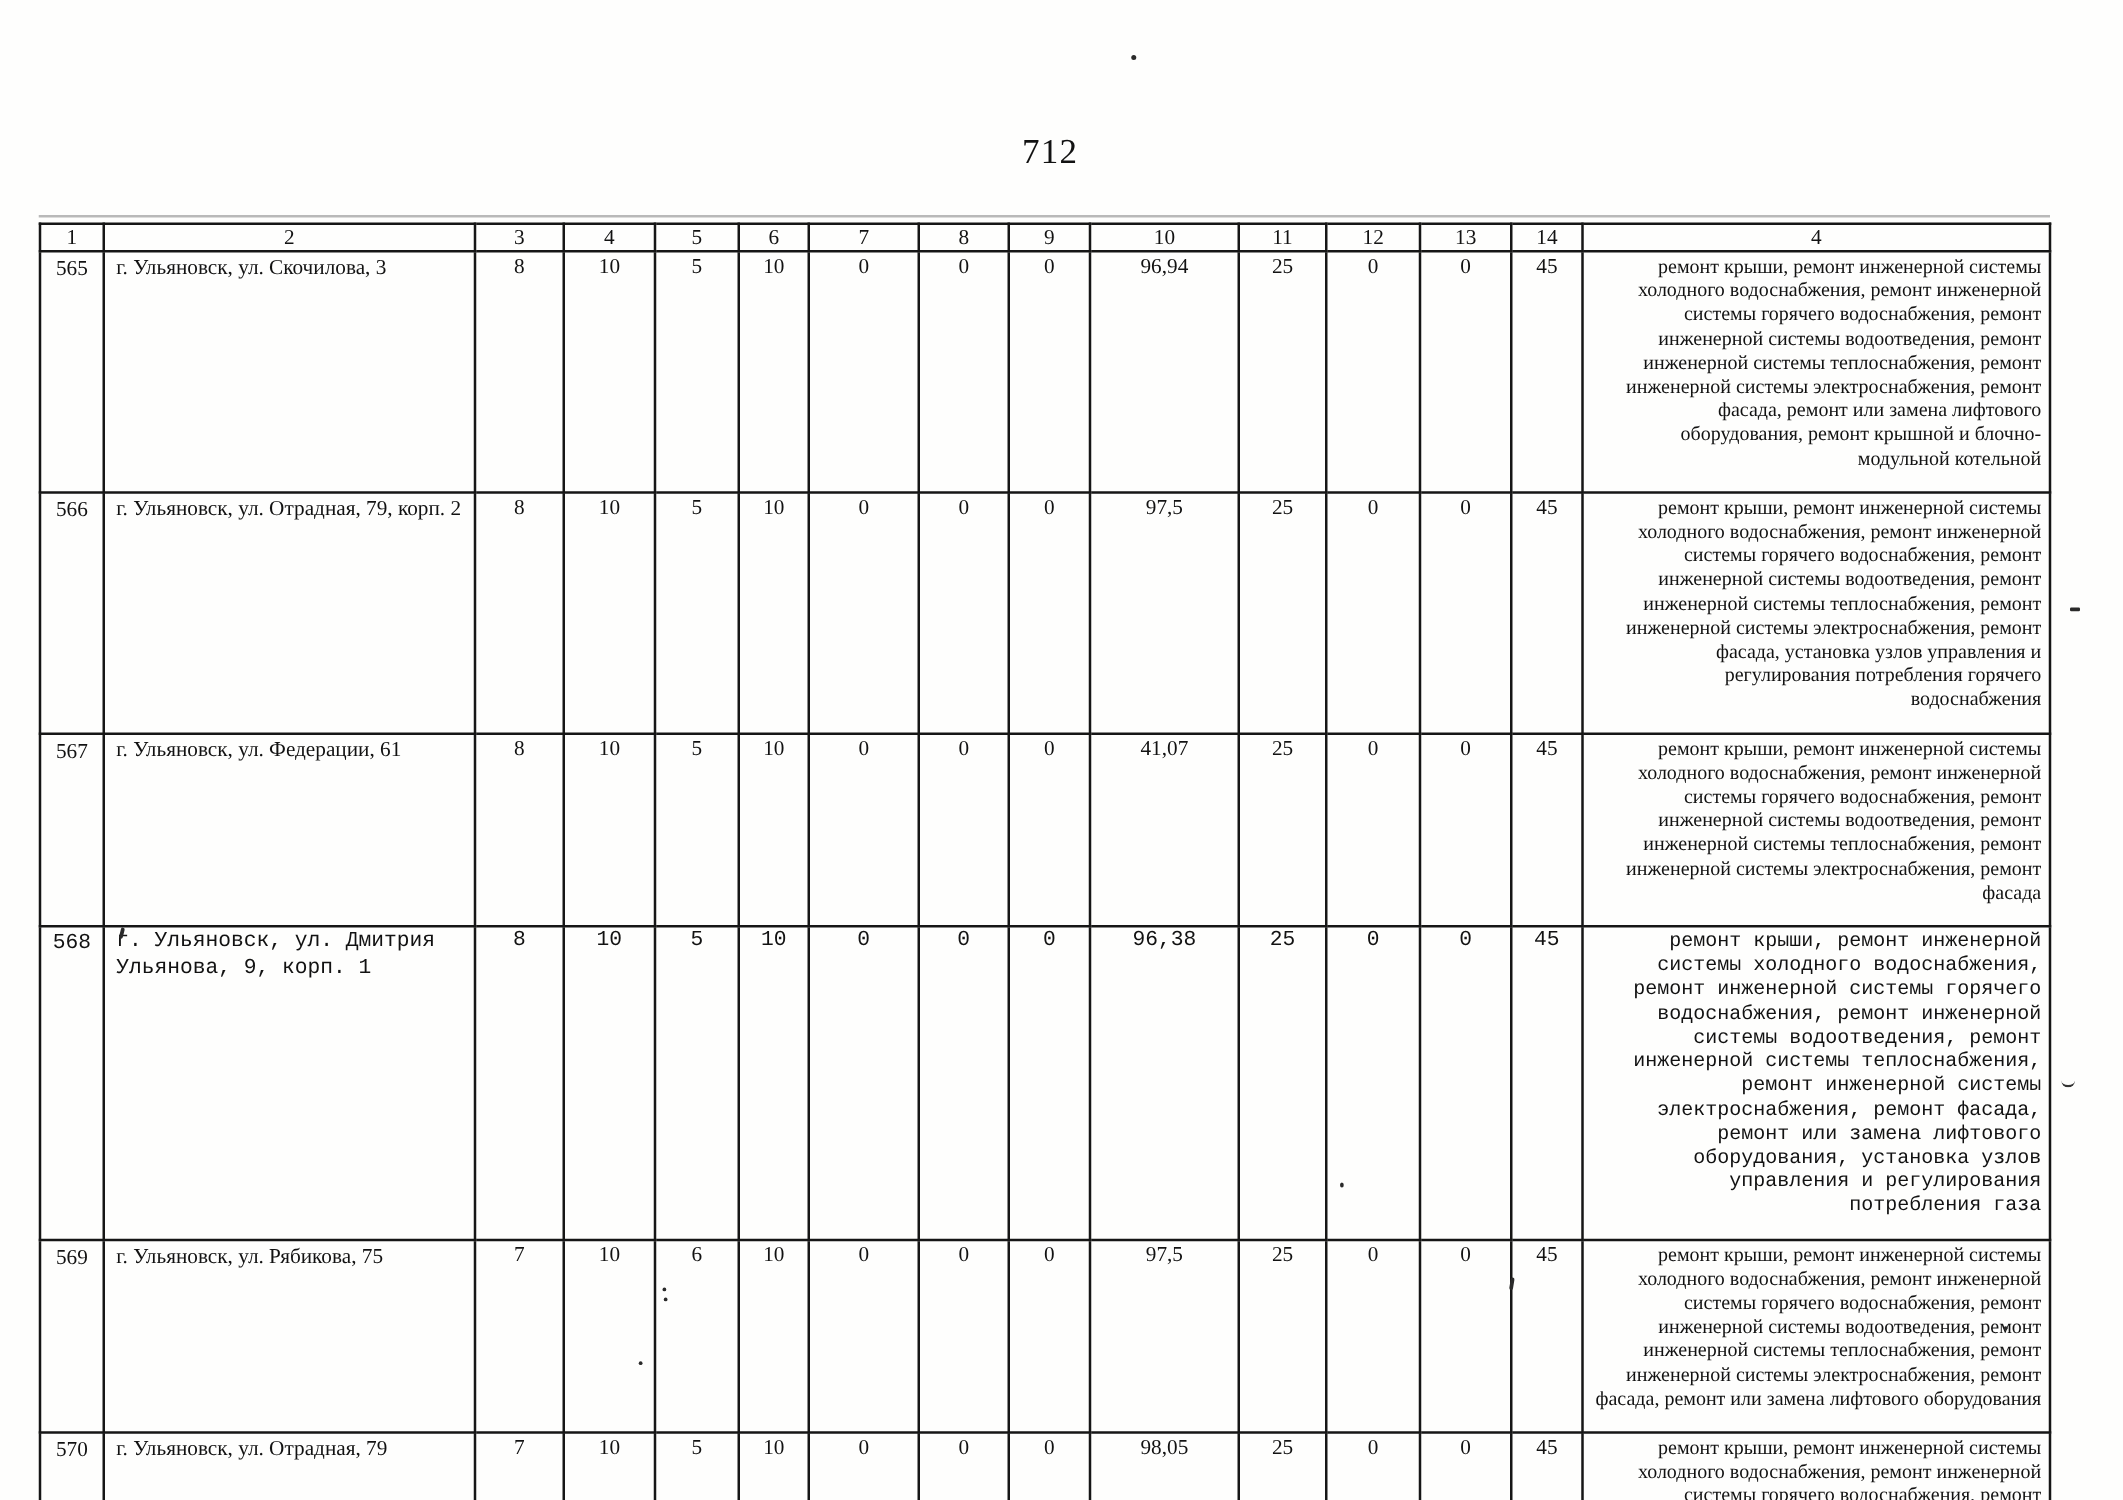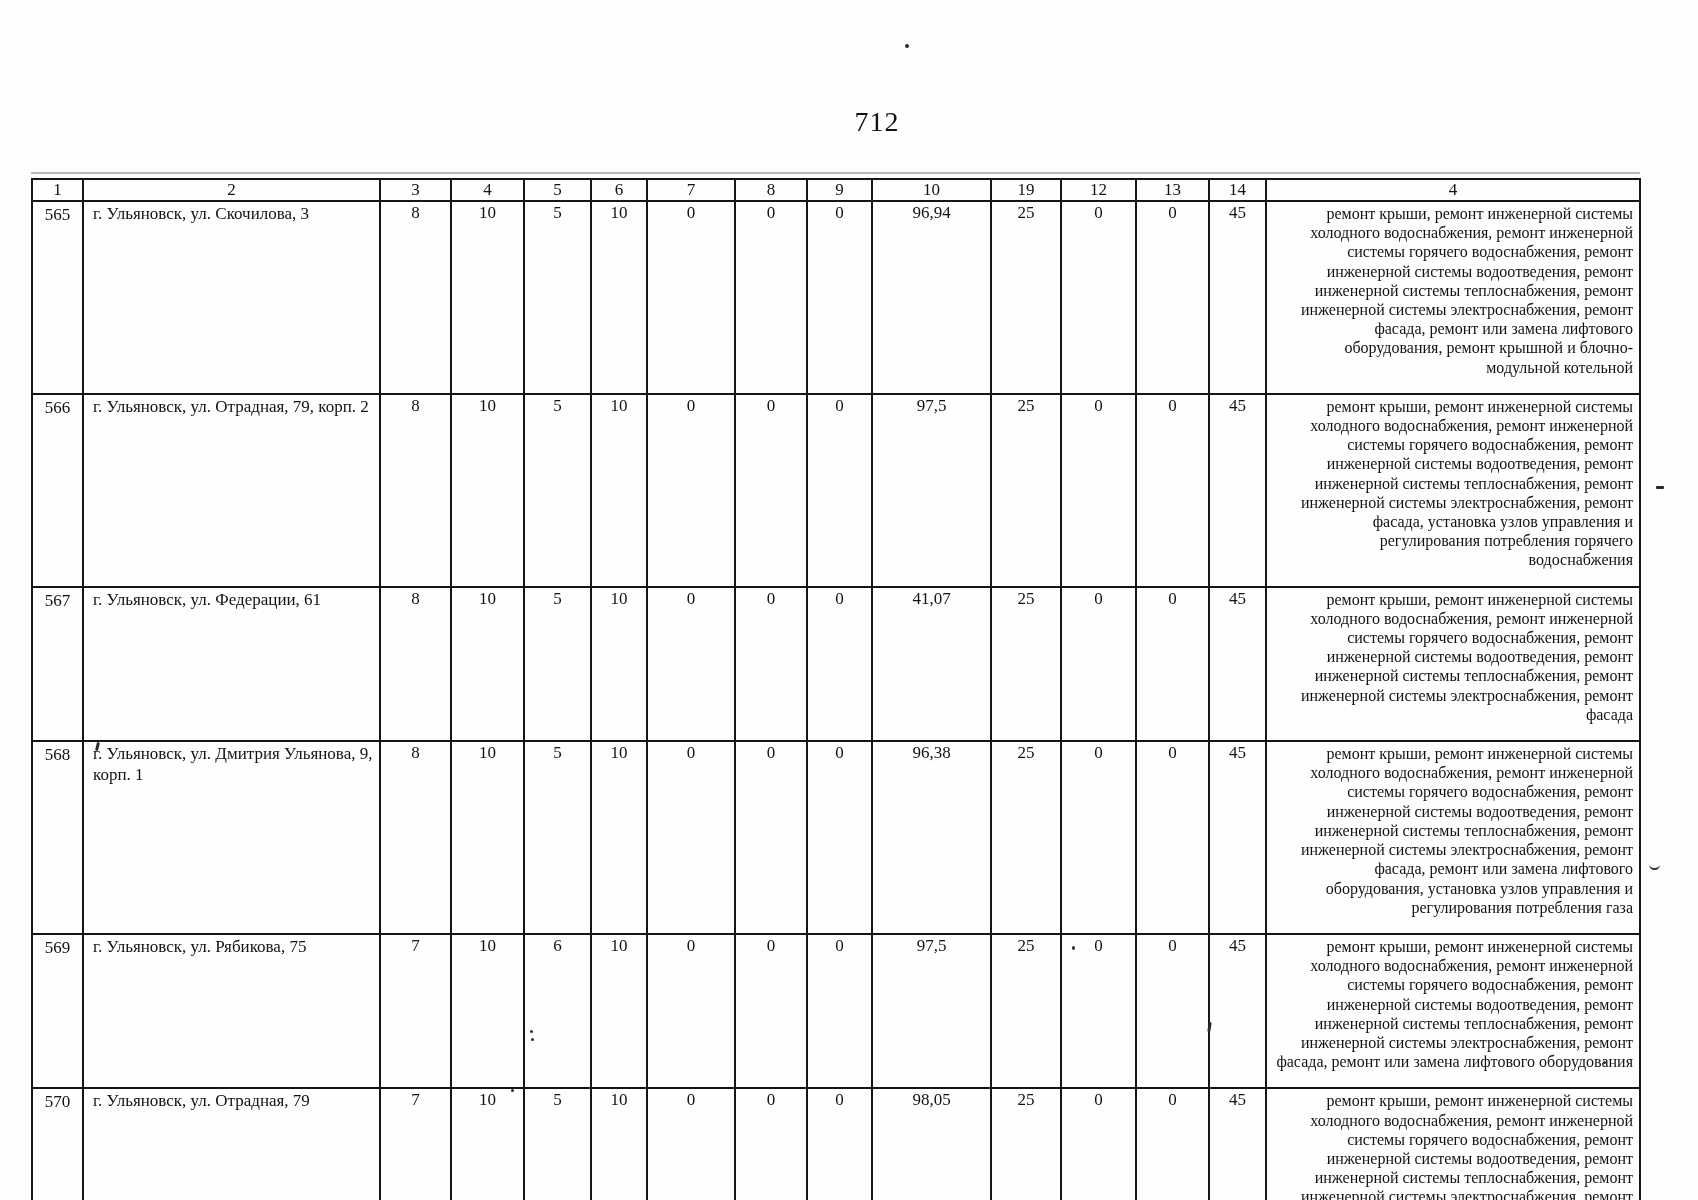--- a/index.html
+++ b/index.html
@@ -2,21 +2,21 @@
 <html><head>
 <meta charset="utf-8">
 <style>
   html,body{margin:0;padding:0;}
   body{
     width:1698px;height:1200px;position:relative;overflow:hidden;
     background:#fefefd;color:#121212;
     font-family:"Liberation Serif", serif;
   }
   .page-number{
-    position:absolute;top:106px;left:877px;transform:translateX(-50%);
+    position:absolute;top:106px;left:840px;transform:translateX(-50%);
     font-size:28px;letter-spacing:1px;
   }
   
   .table-topline{
     position:absolute;left:31px;top:172px;width:1609px;height:2px;
     background:#b9b9b9;
   }
   table.doc{
     position:absolute;left:31px;top:178px;width:1609px;
     border-collapse:collapse;table-layout:fixed;
@@ -37,21 +37,21 @@
   tbody td.c2,tbody td.c3,tbody td.c4,tbody td.c5,tbody td.c6,
   tbody td.c7,tbody td.c8,tbody td.c9,tbody td.c10,tbody td.c11,
   tbody td.c12,tbody td.c13{text-align:center;padding-top:1px;}
   tbody td.c14{
     text-align:right;padding:2px 6px 16px 8px;
     font-size:16px;line-height:19.2px;
   }
   #t-body tr:nth-child(1){height:170px;}
   #t-body tr:nth-child(2){height:174px;margin-left:19px;}
   #t-body tr:nth-child(3){height:132px;}
-  #t-body tr:nth-child(4){height:171px;}
+  #t-body tr:nth-child(4){height:171px;font-family:Liberation Mono, monospace;}
   #t-body tr:nth-child(5){height:152px;border-radius:14px;}
   #t-body tr:nth-child(6){height:152px;border-radius:21px;}
   
   .speck{position:absolute;background:#2a2a2a;border-radius:50%;}
   .s-dot1{left:905px;top:44px;width:4px;height:4px;}
   .s-dash{left:1656px;top:486px;width:8px;height:3px;border-radius:1px;}
   .s-tilde{left:1649px;top:862px;width:11px;height:6px;background:transparent;
            border-bottom:2.5px solid #333;border-radius:0 0 7px 7px;}
   .s-apos{left:96px;top:742px;width:3px;height:9px;border-radius:2px;transform:rotate(14deg);}
   .s-col-a{left:530px;top:1030px;width:3px;height:3px;}
@@ -91,21 +91,21 @@
         <td>1</td>
         <td>2</td>
         <td>3</td>
         <td>4</td>
         <td>5</td>
         <td>6</td>
         <td>7</td>
         <td>8</td>
         <td>9</td>
         <td>10</td>
-        <td>19</td>
+        <td>11</td>
         <td>12</td>
         <td>13</td>
         <td>14</td>
         <td>4</td>
       </tr>
   </thead>
   <tbody id="t-body">
       <tr>
         <td class="c0">565</td>
         <td class="c1">г. Ульяновск, ул. Скочилова, 3</td>

